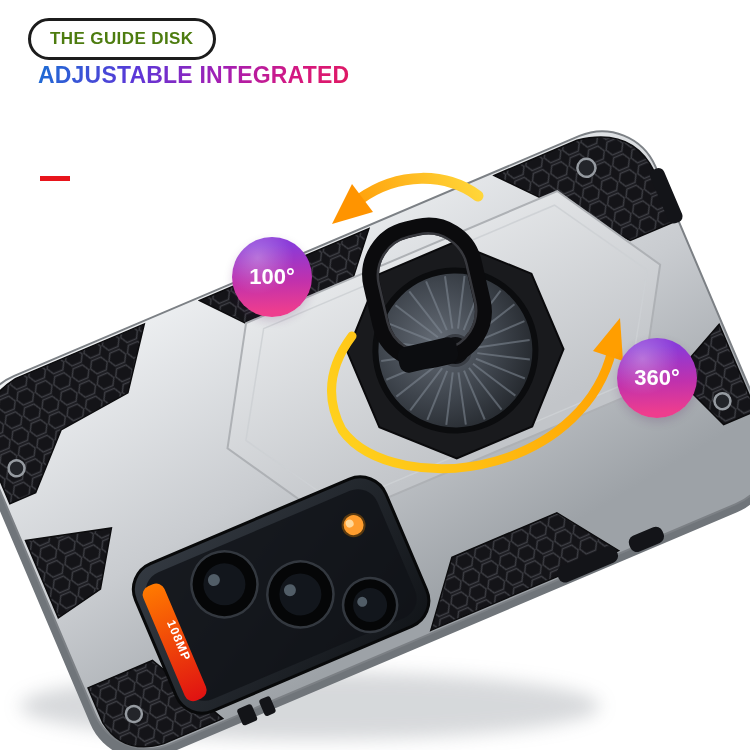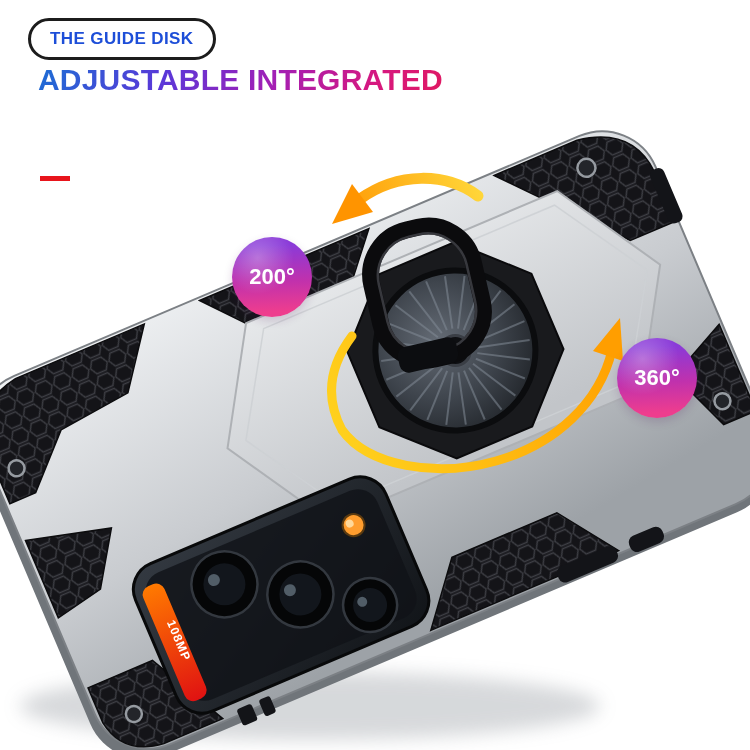--- a/index.html
+++ b/index.html
@@ -2,26 +2,26 @@
 <html><head>
 <meta charset="utf-8">
 <style>
   html,body{margin:0;padding:0;}
   body{width:750px;height:750px;overflow:hidden;background:#fff;}
   .canvas{position:relative;width:750px;height:750px;background:#ffffff;font-family:"Liberation Sans",sans-serif;}
   svg.art{position:absolute;left:0;top:0;}
 
   .pill{
     position:absolute;left:28px;top:18px;background:#fff;border:3px solid #1c1c1c;
-    border-radius:26px;padding:8px 19px;font-size:17px;font-weight:700;color:#1d4ed8;
+    border-radius:26px;padding:8px 19px;font-size:17px;font-weight:700;color:#4d7c0f;
     letter-spacing:.4px;z-index:3;
   }
   .heading{
     position:absolute;left:38px;top:62px;margin:0;z-index:3;
-    font-size:30px;font-weight:800;line-height:1.2;letter-spacing:.2px;
+    font-size:23px;font-weight:800;line-height:1.2;letter-spacing:.2px;
     background:linear-gradient(118deg,#1a6fd4 0%,#5b37d8 32%,#a31fb4 58%,#d6187f 82%,#e01960 100%);
     -webkit-background-clip:text;background-clip:text;color:transparent;-webkit-text-fill-color:transparent;
   }
   .heading span{display:block;}
   .dash{position:absolute;left:40px;top:176px;width:30px;height:5px;background:#e8151c;z-index:3;}
 
   .deg-badge{
     position:absolute;width:80px;height:80px;border-radius:50%;z-index:4;
     display:flex;align-items:center;justify-content:center;
     font-size:22px;font-weight:700;color:#ffffff;
@@ -183,19 +183,19 @@
     <span>THE GUIDE DISK</span>
   </div>
 
   <h1 class="heading">
     <span>ADJUSTABLE INTEGRATED</span>
   </h1>
 
   <div class="dash"></div>
 
   <div class="deg-badge badge-100">
-    <span>200°</span>
+    <span>100°</span>
   </div>
   <div class="deg-badge badge-360">
     <span>360°</span>
   </div>
 
 </div>
 
 </body></html>

